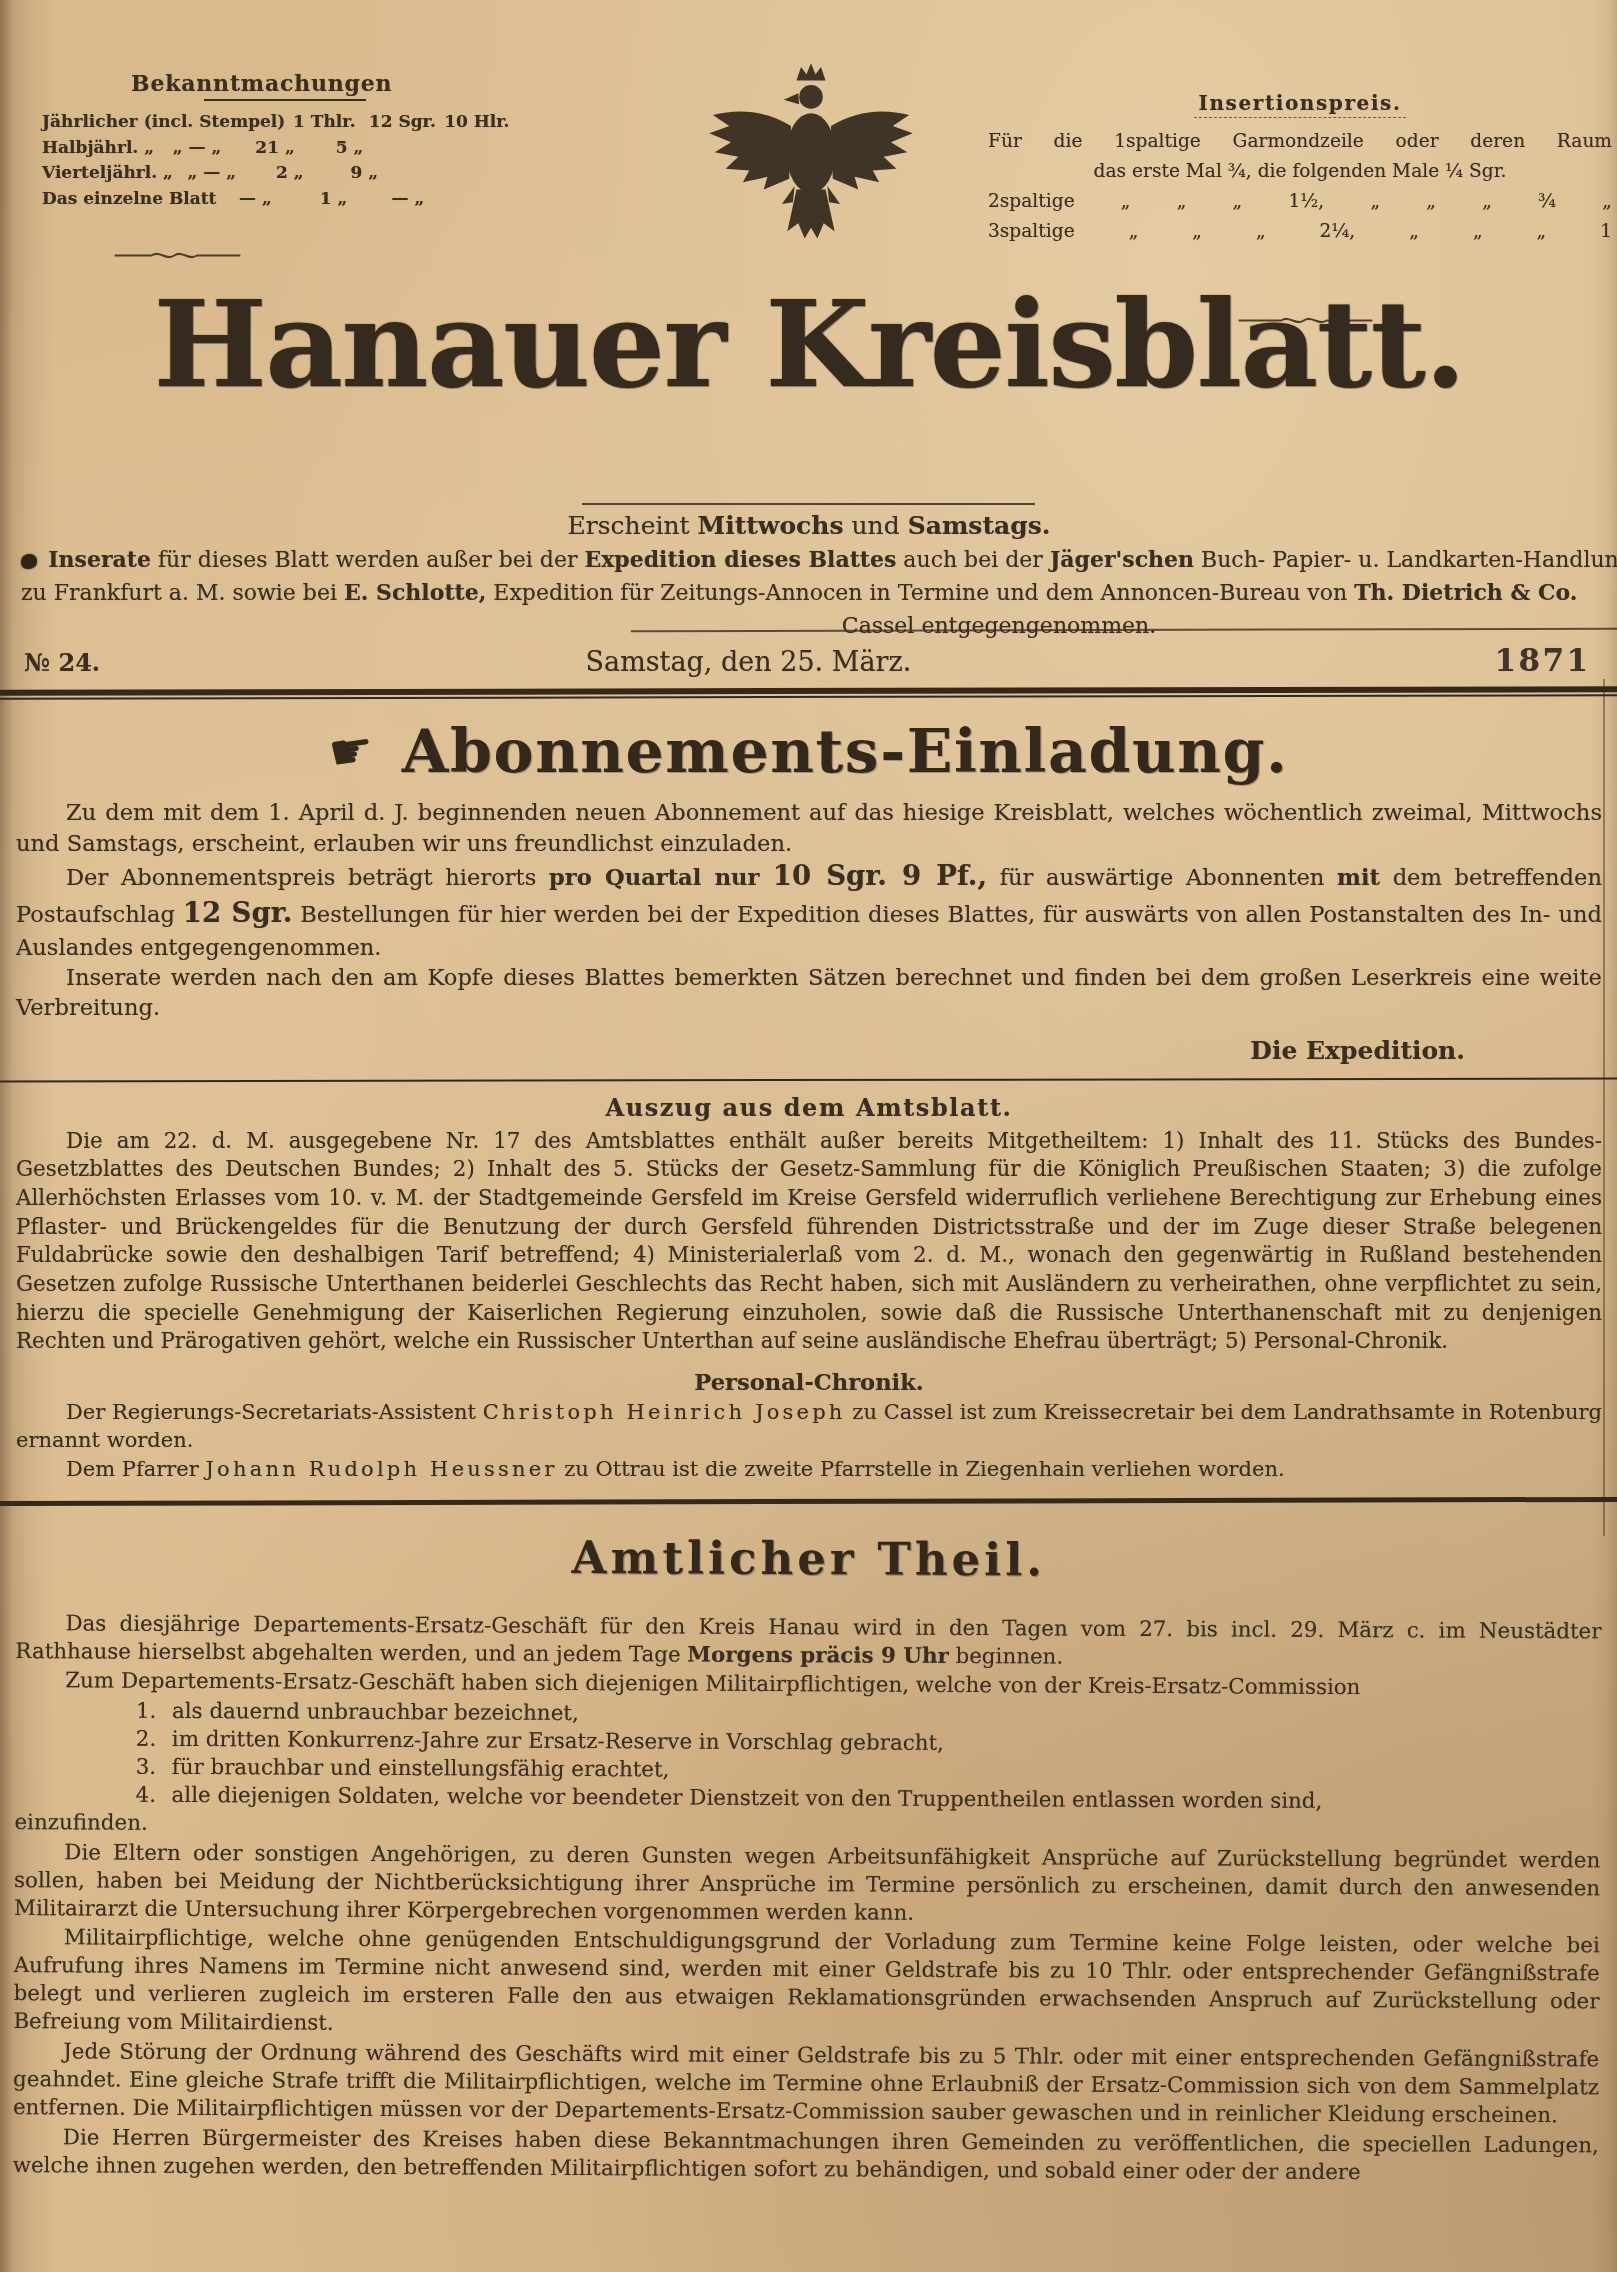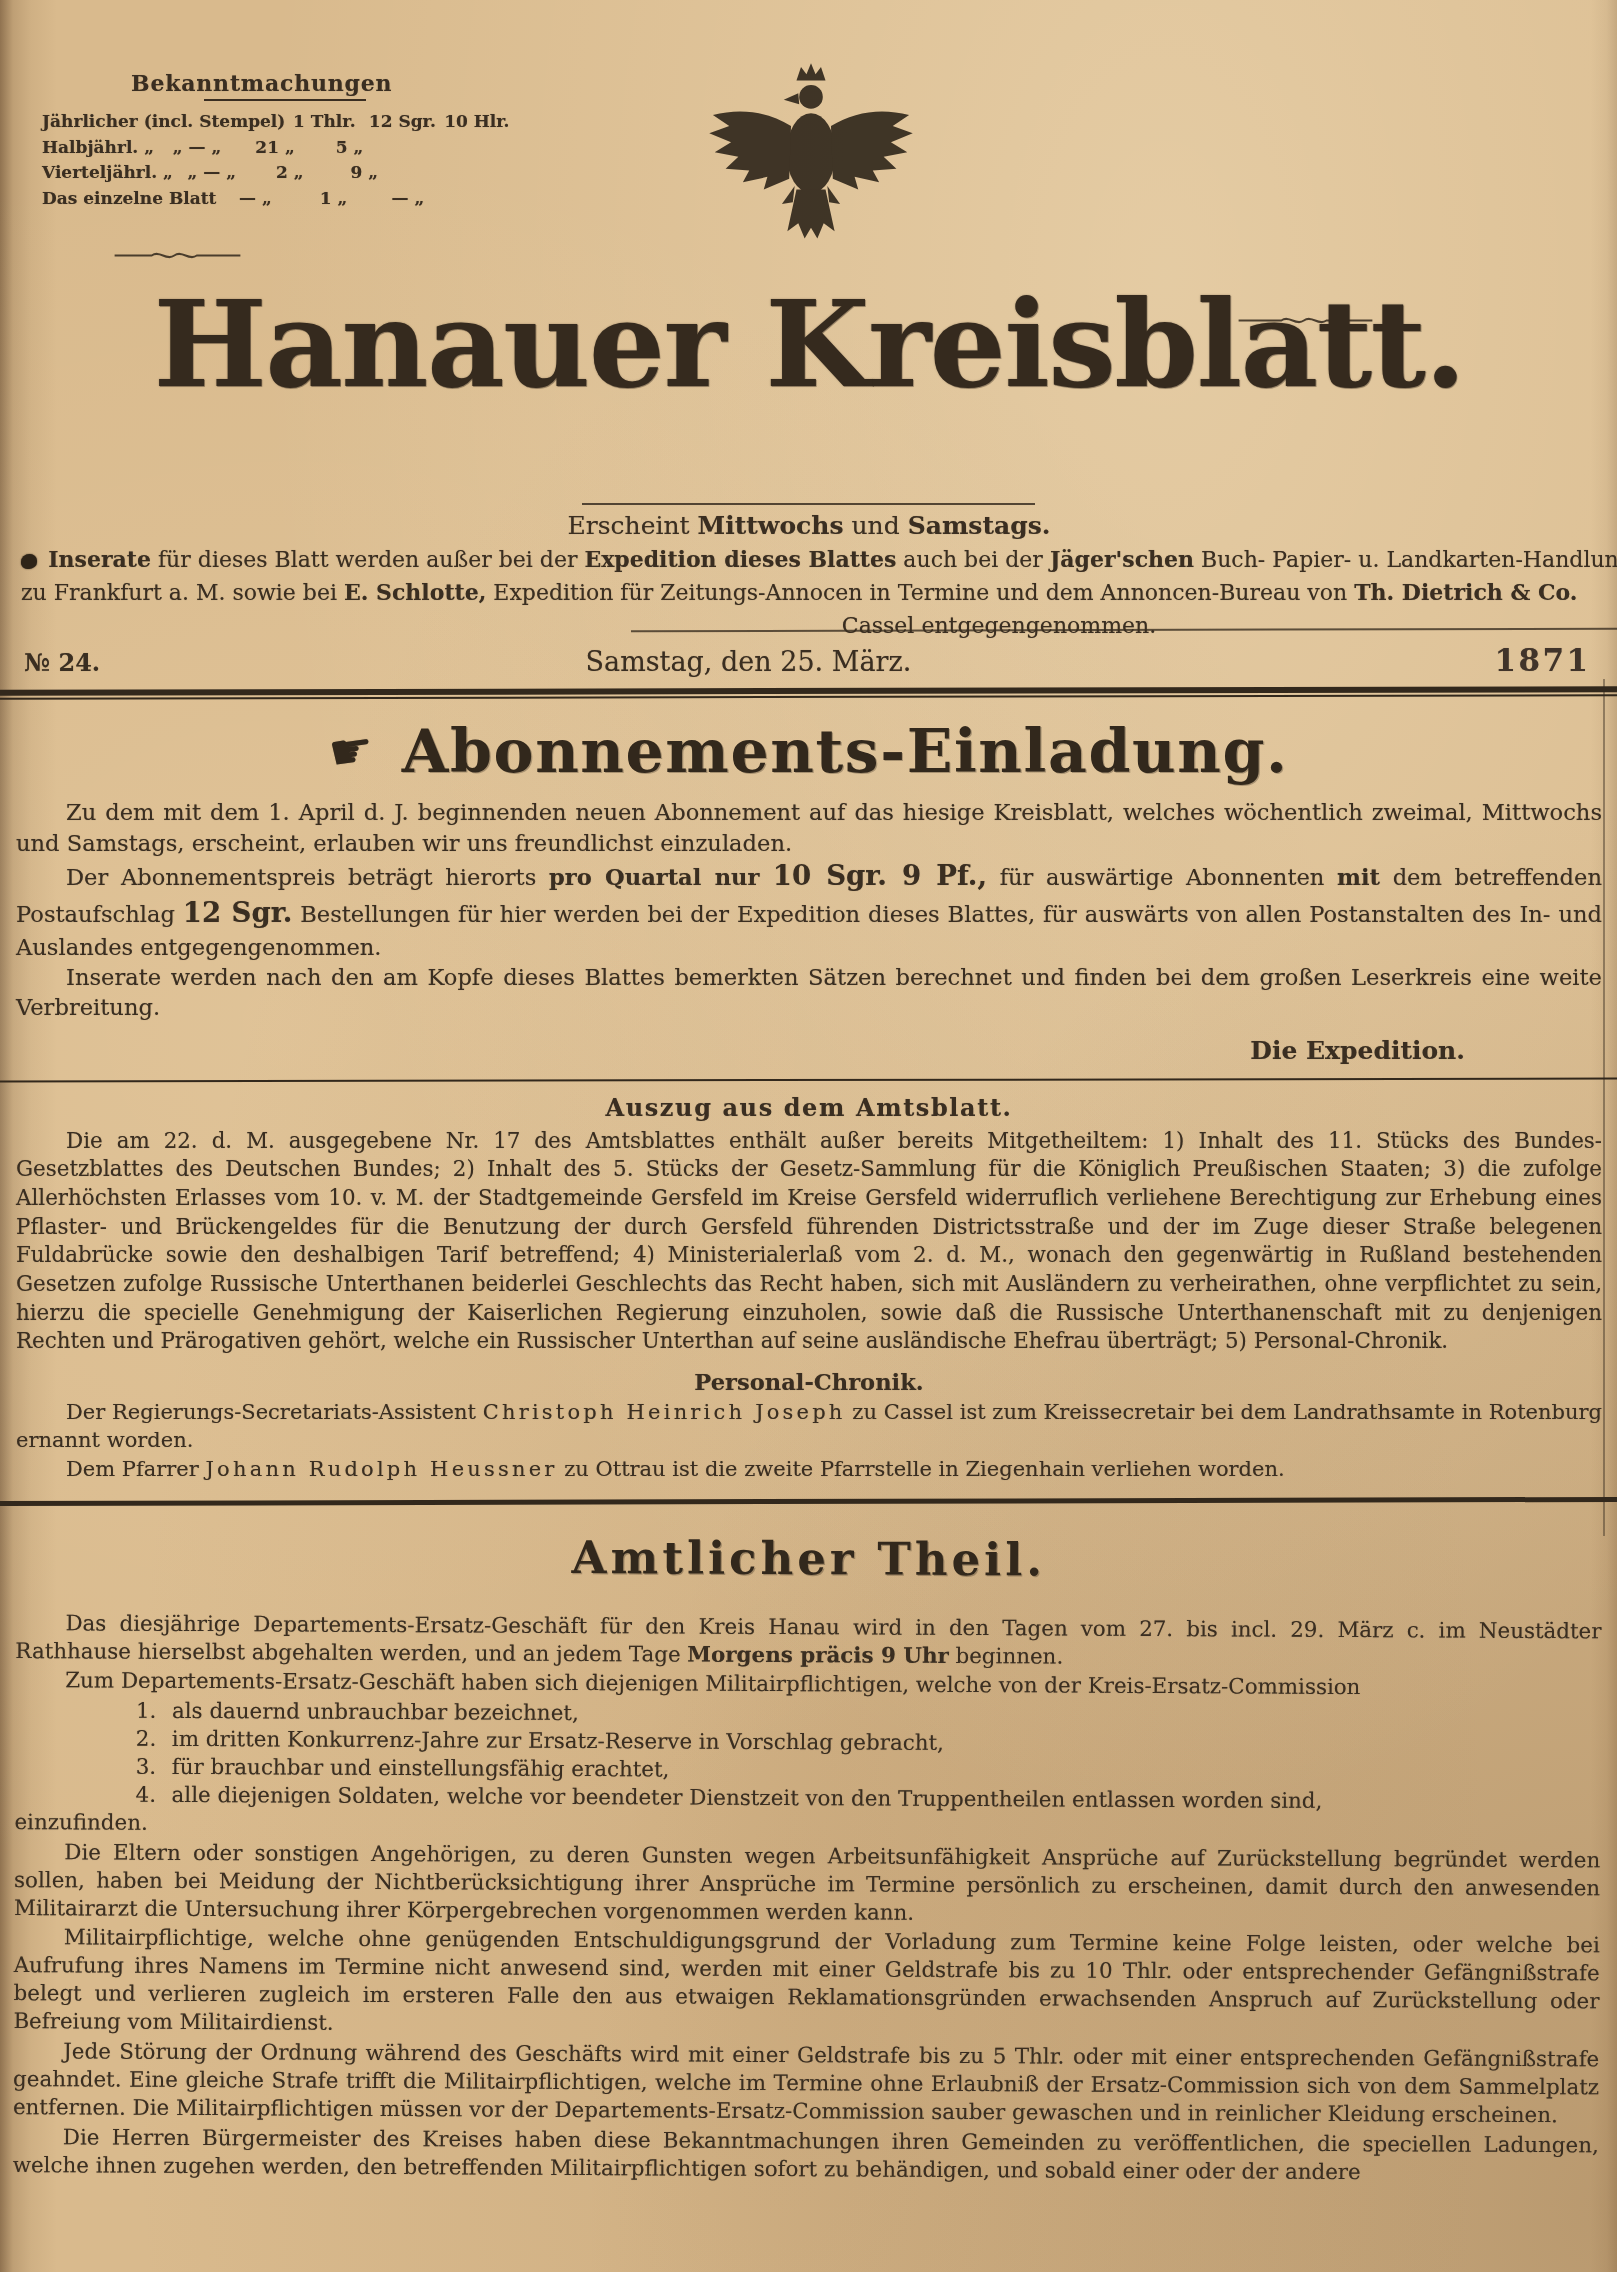--- a/index.html
+++ b/index.html
@@ -124,20 +124,27 @@
         <polygon points="106,36 90,43 107,48"></polygon>
         <ellipse cx="120" cy="102" rx="27" ry="44"></ellipse>
         <path d="M98,72 C72,56 42,52 12,60 L30,72 L8,80 L32,90 L14,101 L40,106 L26,119 L52,121 L45,134 L72,128 L68,142 L96,130 Z"></path>
         <path d="M142,72 C168,56 198,52 228,60 L210,72 L232,80 L208,90 L226,101 L200,106 L214,119 L188,121 L195,134 L168,128 L172,142 L144,130 Z"></path>
         <path d="M104,142 L94,188 L106,179 L113,196 L120,184 L127,196 L134,179 L146,188 L136,142 Z"></path>
         <path d="M102,138 L88,158 L100,156 Z"></path>
         <path d="M138,138 L152,158 L140,156 Z"></path>
       </g>
     </svg>
 
+    <div class="ins">
+      <div class="ins-title"><span>Insertionspreis.</span></div>
+      <div class="ins-line" style="margin-top:6.5px;">Für die 1spaltige Garmondzeile oder deren Raum</div>
+      <div class="ins-line center">das erste Mal ¾, die folgenden Male ¼ Sgr.</div>
+      <div class="ins-line">2spaltige „ „ „ 1½, „ „ „ ¾ „</div>
+      <div class="ins-line">3spaltige „ „ „ 2¼, „ „ „ 1</div>
+    </div>
 
     <svg class="squiggle" style="left:1237px;top:314px;" width="137" height="13" viewBox="0 0 170 16">
       <path d="M2,8 H55 C65,1 73,15 83,8 C93,1 101,15 111,8 H168" stroke="#32281c" stroke-width="2.5" fill="none"></path>
     </svg>
 
     <div class="mast">Hanauer Kreisblatt.</div>
     <div class="mast-rule"></div>
     <div class="schedule"><span>Erscheint </span><span class="b">Mittwochs</span><span> und </span><span class="b">Samstags.</span></div>
 
     <div class="notice">

